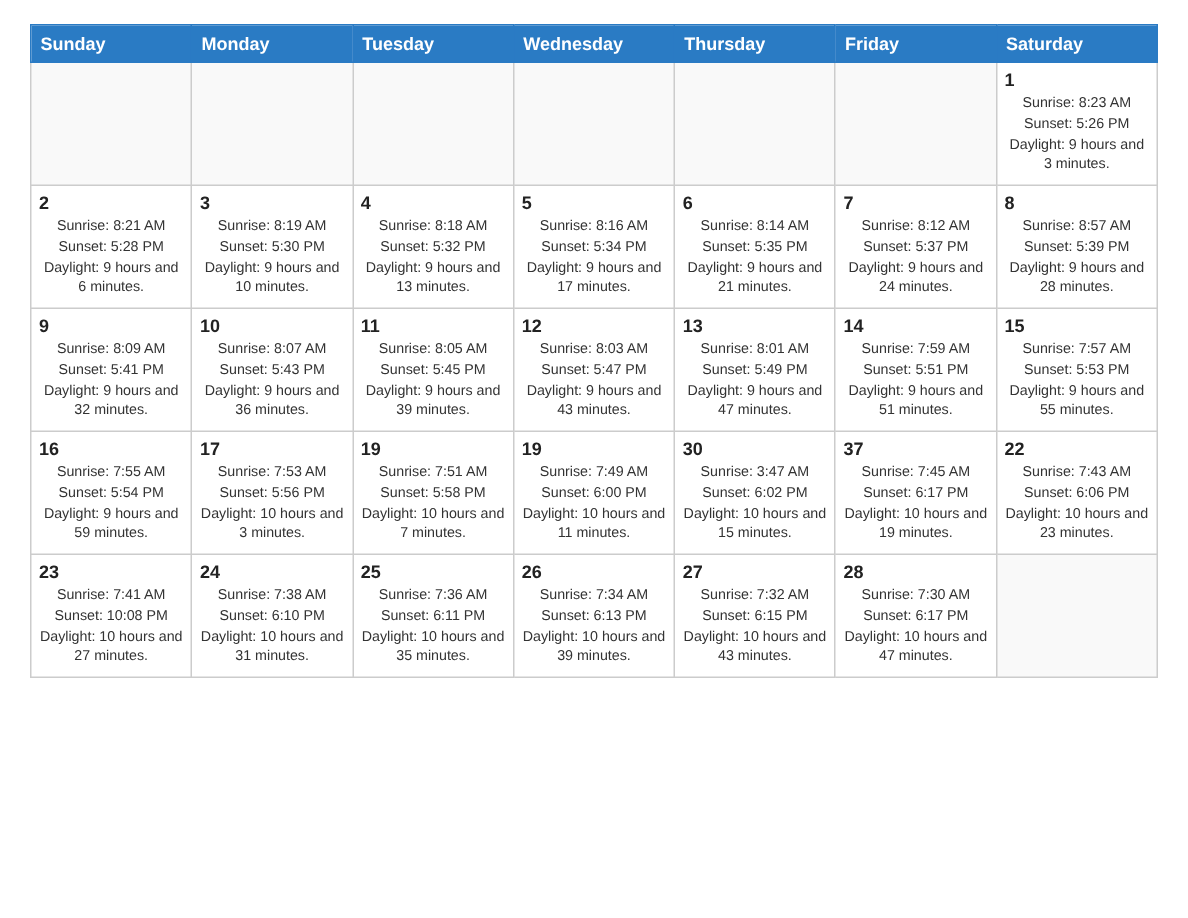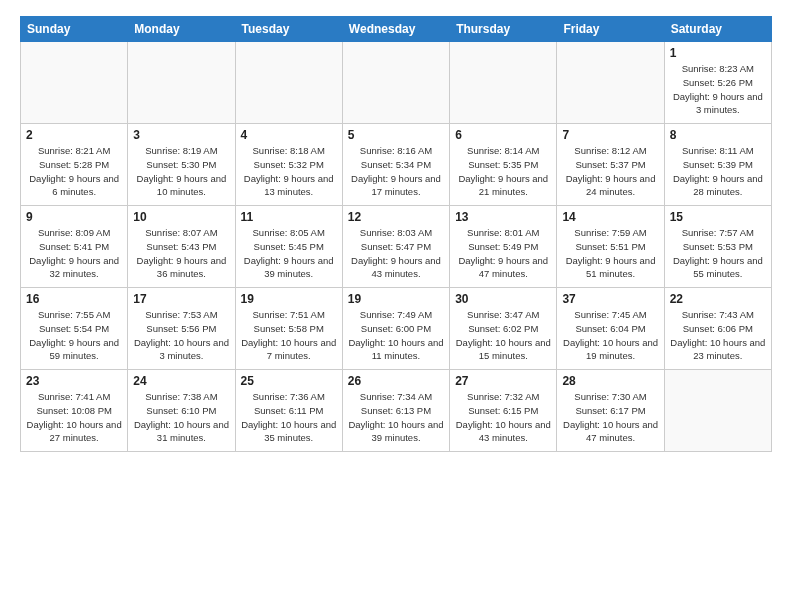--- a/index.html
+++ b/index.html
@@ -160,21 +160,21 @@
 Daylight: 9 hours and 21 minutes.</div>
           </td>
           <td>
             <span class="day-number">7</span>
             <div class="day-info">Sunrise: 8:12 AM
 Sunset: 5:37 PM
 Daylight: 9 hours and 24 minutes.</div>
           </td>
           <td>
             <span class="day-number">8</span>
-            <div class="day-info">Sunrise: 8:11 AM
+            <div class="day-info">Sunrise: 8:57 AM
 Sunset: 5:39 PM
 Daylight: 9 hours and 28 minutes.</div>
           </td>
         </tr>
         <tr>
           <td>
             <span class="day-number">9</span>
             <div class="day-info">Sunrise: 8:09 AM
 Sunset: 5:41 PM
 Daylight: 9 hours and 32 minutes.</div>
@@ -243,21 +243,21 @@
           </td>
           <td>
             <span class="day-number">30</span>
             <div class="day-info">Sunrise: 3:47 AM
 Sunset: 6:02 PM
 Daylight: 10 hours and 15 minutes.</div>
           </td>
           <td>
             <span class="day-number">37</span>
             <div class="day-info">Sunrise: 7:45 AM
-Sunset: 6:04 PM
+Sunset: 6:17 PM
 Daylight: 10 hours and 19 minutes.</div>
           </td>
           <td>
             <span class="day-number">22</span>
             <div class="day-info">Sunrise: 7:43 AM
 Sunset: 6:06 PM
 Daylight: 10 hours and 23 minutes.</div>
           </td>
         </tr>
         <tr>

